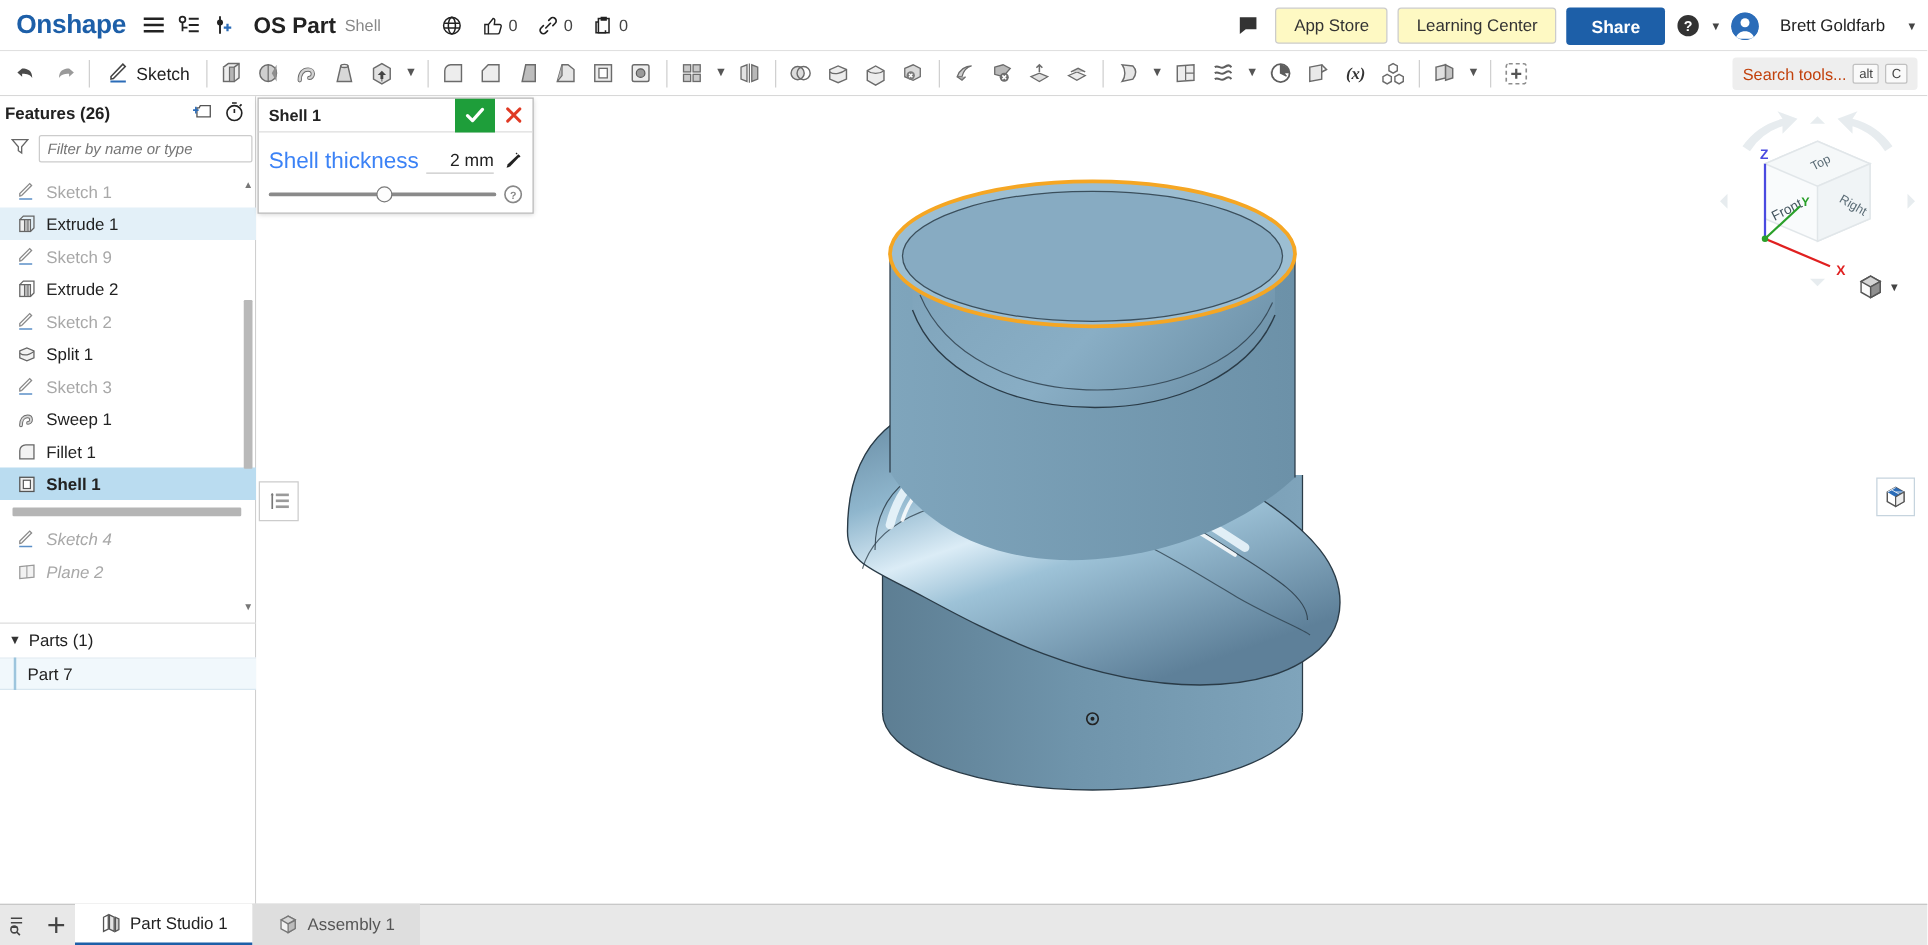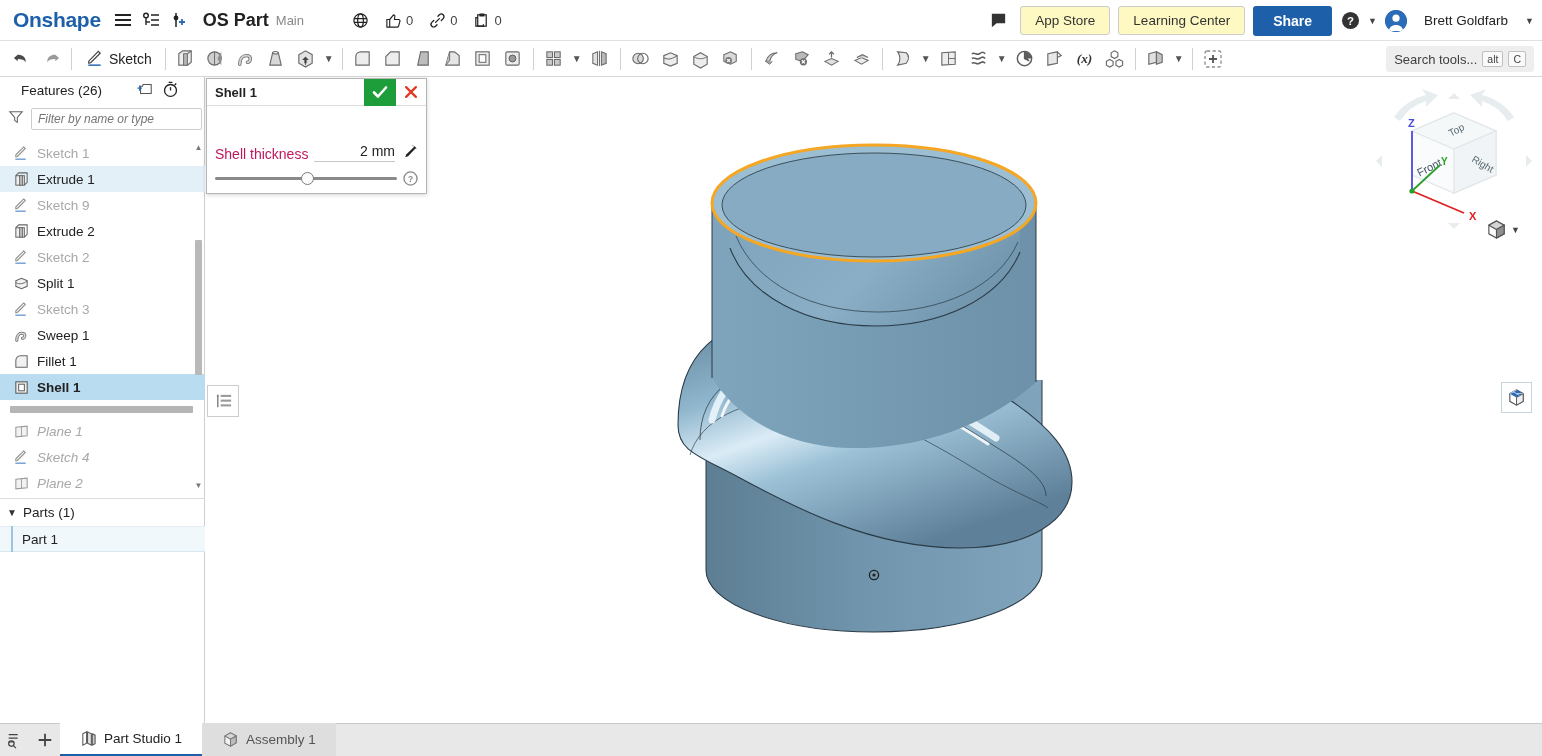--- a/index.html
+++ b/index.html
@@ -77,34 +77,34 @@
   .tb-caret {
     width: 16px; height: 30px; display: flex; align-items: center;
     justify-content: center; cursor: pointer; font-size: 10px; color: #555;
     flex: 0 0 auto;
   }
   .search-tools {
     position: absolute; right: 8px; top: 5px; height: 26px;
     background: #eeeeee; border-radius: 3px; display: flex;
     align-items: center; padding: 0 8px; gap: 5px; cursor: text;
   }
-  .search-tools span.st-label { font-size: 13px; color: #404040; }
+  .search-tools span.st-label { font-size: 13px; color: #c2410c; }
   .kbd {
     border: 1px solid #c0c0c0; background: #fafafa; border-radius: 2px;
     font-size: 10.5px; padding: 1px 4px; color: #444;
   }
 
   
   .left-panel {
     position: absolute; top: 77px; left: 0; width: 205px; height: 646px;
     background: #fff; border-right: 1px solid #cfcfcf;
   }
   .feat-header {
-    height: 27px; display: flex; align-items: center; padding: 0 21px;
-    font-size: 13.5px; color: #222; font-weight: normal;
+    height: 27px; display: flex; align-items: center; padding: 0 4px;
+    font-size: 13.5px; color: #222; font-weight: bold;
   }
   .feat-header .sp { flex: 1; }
   .feat-filter-row {
     height: 30px; display: flex; align-items: center; gap: 7px; padding: 0 8px;
   }
   .filter-input {
     flex: 1; height: 22px; border: 1px solid #ccc; border-radius: 2px;
     font-size: 12px; font-style: italic; color: #b91c1c; padding: 0 6px;
     font-family: inherit; background: #fff;
   }
@@ -193,21 +193,21 @@
   }
   .q-label { font-size: 10px; color: #444; margin-bottom: 1px; }
   .q-value { font-size: 13.5px; color: #222; }
   .q-x {
     position: absolute; right: 6px; bottom: 5px; font-size: 13px; color: #9aa9b5;
     cursor: pointer;
   }
   .thick-row {
     display: flex; align-items: flex-end; gap: 6px; margin: 12px 8px 0 8px;
   }
-  .thick-lbl { font-size: 14px; color: #be185d; margin-top: 28px; }
+  .thick-lbl { font-size: 18px; color: #3b82f6; }
   .thick-field {
     flex: 1; border-bottom: 1px solid #c7c7c7; text-align: right;
     font-size: 14px; color: #222; padding-bottom: 2px; cursor: text;
   }
   .thick-pick { width: 17px; height: 18px; cursor: pointer; }
   .slider-row {
     display: flex; align-items: center; margin: 9px 8px 7px 8px; gap: 6px;
   }
   .sl-track {
     flex: 1; height: 3px; background: #8a8a8a; border-radius: 2px;
@@ -289,21 +289,21 @@
     </div>
     <div class="hdr-icon">
       <svg width="18" height="18" viewBox="0 0 18 18">
         <path d="M6 2v14" stroke="#222" stroke-width="1.5"></path>
         <circle cx="6" cy="7" r="2.4" fill="#222"></circle>
         <path d="M12 8v6M9 11h6" stroke="#2b6cb8" stroke-width="1.8"></path>
       </svg>
     </div>
 
     <div class="doc-title">OS Part</div>
-    <div class="doc-branch">Main</div>
+    <div class="doc-branch">Shell</div>
 
     <div class="hdr-stat" style="margin-left:48px;">
       <svg width="17" height="17" viewBox="0 0 18 18">
           <g fill="none" stroke="#222" stroke-width="1.3">
         <circle cx="9" cy="9" r="7"></circle>
             <ellipse cx="9" cy="9" rx="3" ry="7"></ellipse>
             <path d="M2.3 7h13.4M2.3 11h13.4"></path>
       </g>
         </svg>
     </div>
@@ -705,27 +705,20 @@
                 <rect x="3" y="3" width="12" height="12" fill="#efefef" stroke="#555" stroke-width="1.1"></rect>
                 <rect x="6" y="5.5" width="6" height="7" fill="#fff" stroke="#555" stroke-width="1"></rect>
               </svg></span>
             <span>Shell 1</span>
           </div>
         </div>
       <div class="rollbar"></div>
       <div id="tree-rolled">
           <div class="tree-item suppressed italic">
             <span class="ti-icon"><svg width="17" height="17" viewBox="0 0 18 18">
-                <path d="M3 4.5l12-1.2v10.2L3 14.7z" fill="#f2f2f2" stroke="#9a9a9a" stroke-width="1.1"></path>
-                <path d="M9 3.9v10.2" stroke="#9a9a9a" stroke-width="0.9"></path>
-              </svg></span>
-            <span>Plane 1</span>
-          </div>
-          <div class="tree-item suppressed italic">
-            <span class="ti-icon"><svg width="17" height="17" viewBox="0 0 18 18">
                 <path d="M3 12.5l1.6-.4L13 3.6 11.4 2 3 10.4z" fill="none" stroke="#8a8a8a" stroke-width="1.1"></path>
                 <path d="M2.5 15h11" stroke="#5b8fc7" stroke-width="1.3"></path>
               </svg></span>
             <span>Sketch 4</span>
           </div>
           <div class="tree-item suppressed italic">
             <span class="ti-icon"><svg width="17" height="17" viewBox="0 0 18 18">
                 <path d="M3 4.5l12-1.2v10.2L3 14.7z" fill="#f2f2f2" stroke="#9a9a9a" stroke-width="1.1"></path>
                 <path d="M9 3.9v10.2" stroke="#9a9a9a" stroke-width="0.9"></path>
               </svg></span>
@@ -740,21 +733,21 @@
         <div class="ts-dn" style="position:absolute;top:338px;">▼</div>
       </div>
     </div>
 
     <div class="parts-sec">
       <div class="parts-hdr">
         <span style="font-size:10px;color:#333;">▼</span>
         <span>Parts (1)</span>
       </div>
       <div class="part-row">
-        <span>Part 1</span>
+        <span>Part 7</span>
       </div>
     </div>
   </div>
 
   <div class="viewport">
     <svg width="1337" height="646" viewBox="0 0 1337 646">
       <defs>
         <linearGradient id="gBody" x1="0" y1="0" x2="1" y2="0">
           <stop offset="0%" stop-color="#5d7e93"></stop>
           <stop offset="45%" stop-color="#6f94ab"></stop>

